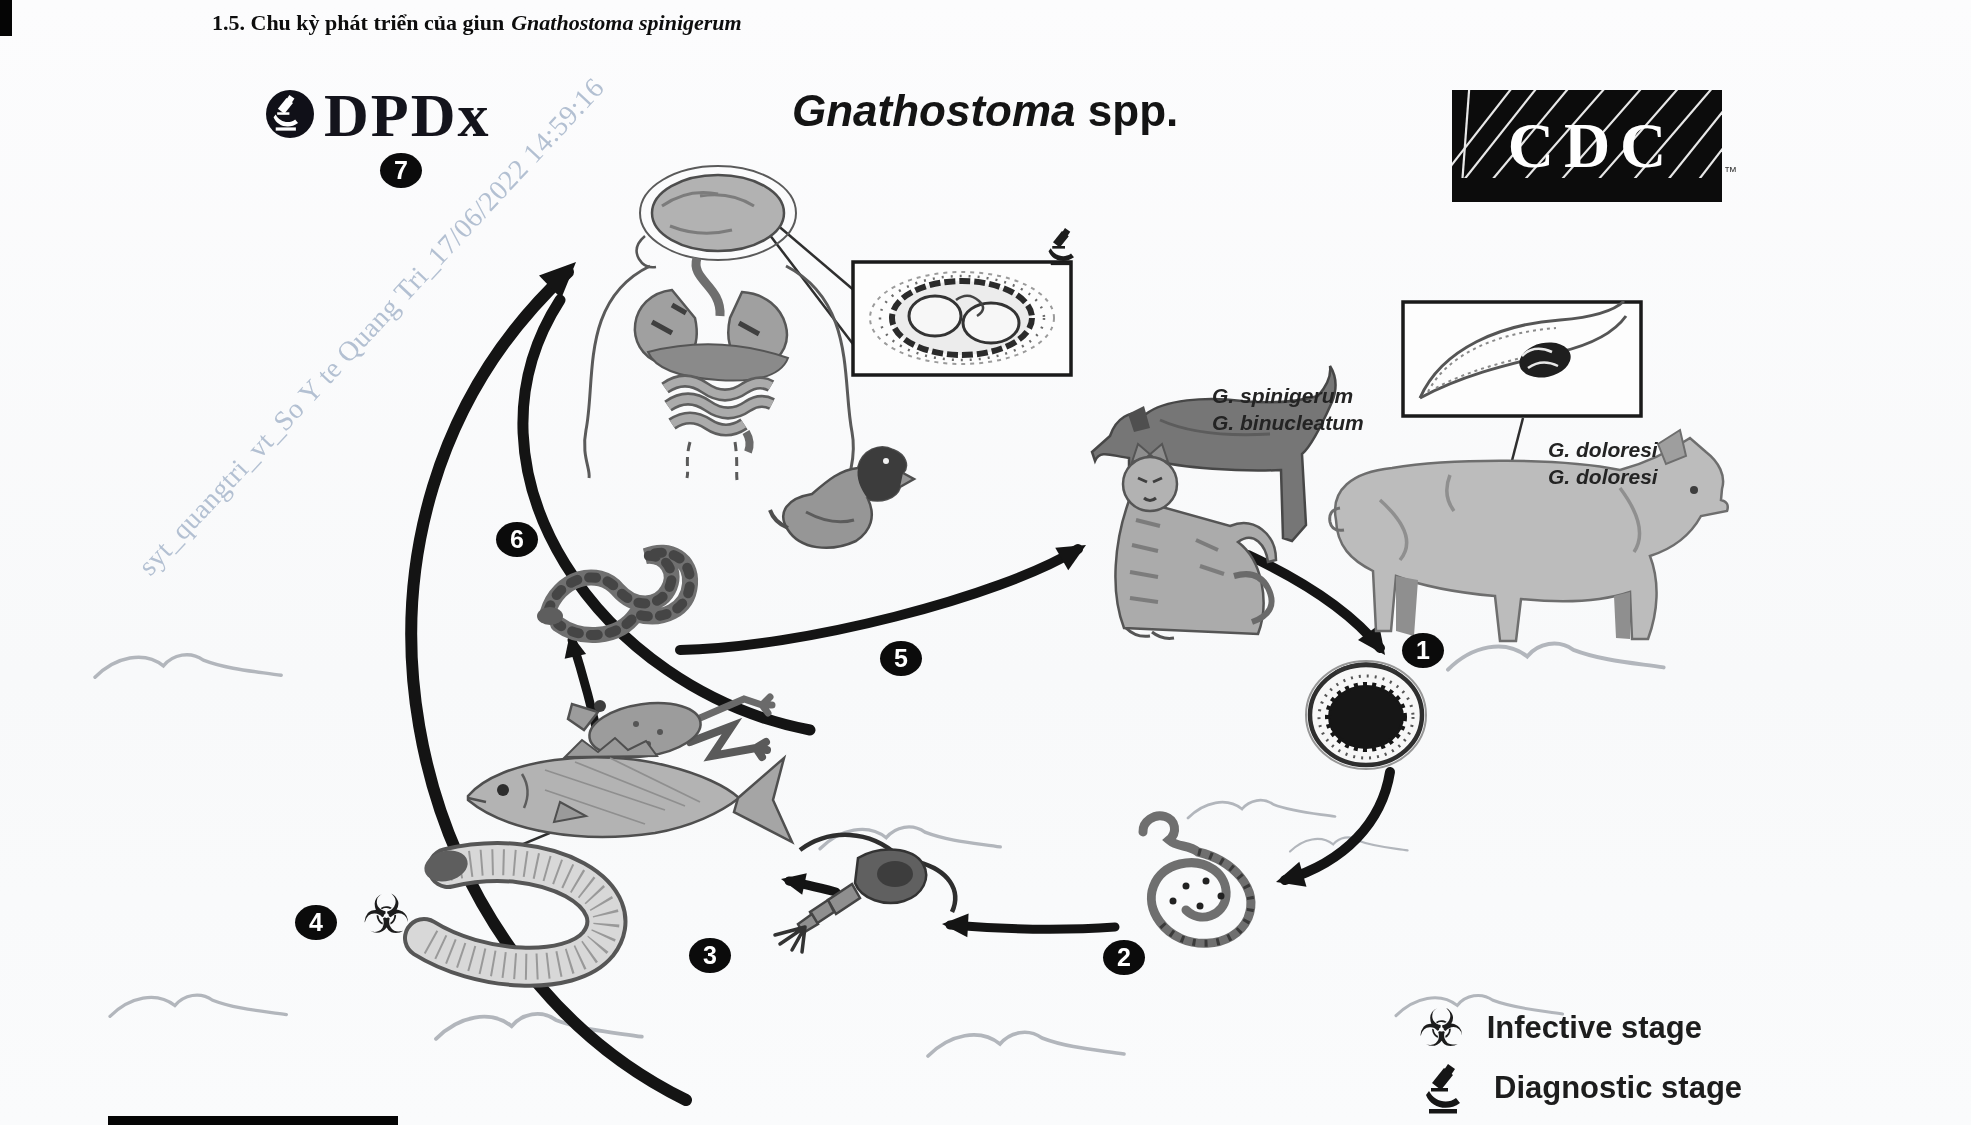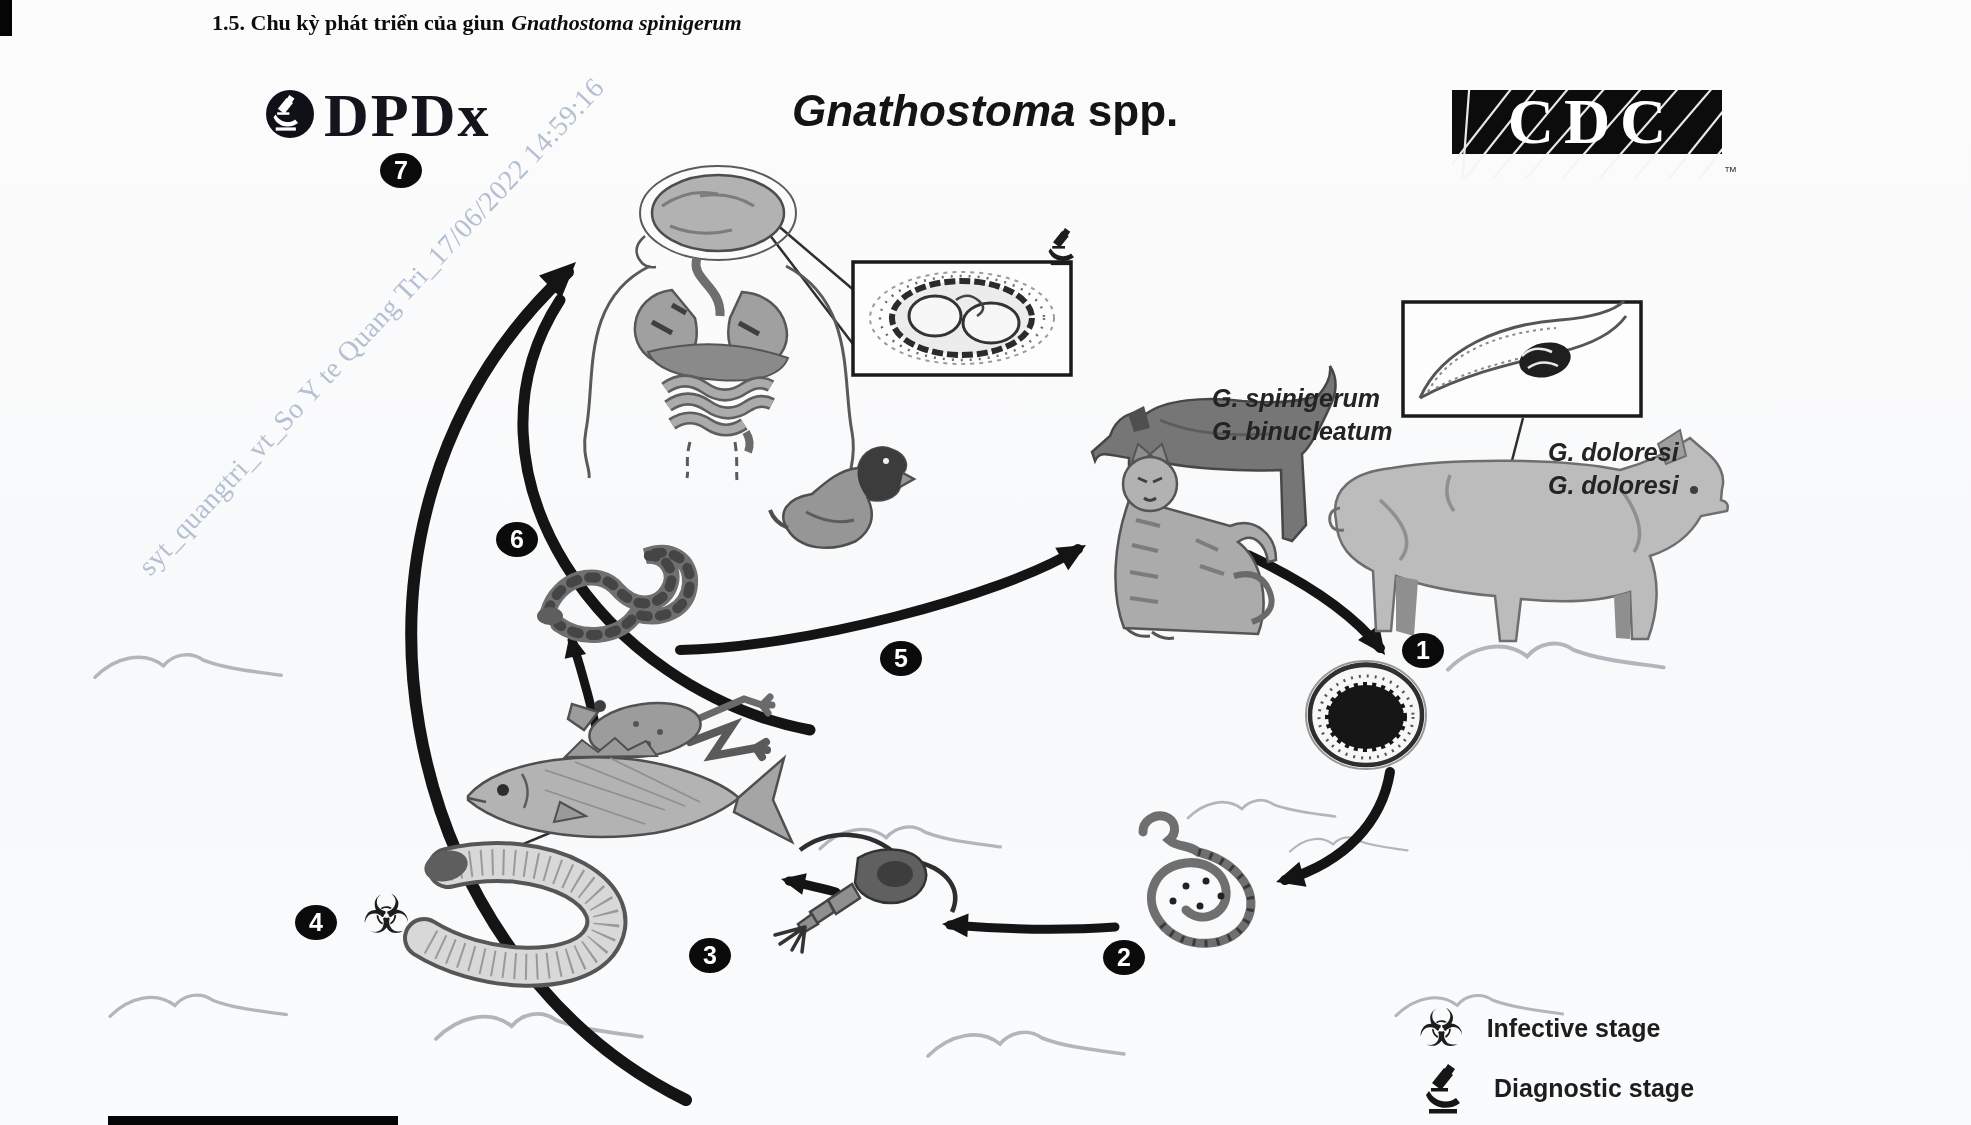--- a/index.html
+++ b/index.html
@@ -24,41 +24,41 @@
   .dpdx{left:262px; top:84px; display:flex; align-items:flex-start; gap:10px;}
   .dpdx-text{
     font-family:"Liberation Serif",serif; font-weight:600; font-size:62px;
     line-height:1; color:#14141c; letter-spacing:2px;
   }
   .heading{
     left:792px; top:86px; font-size:44px; font-weight:bold; color:#141414; white-space:nowrap;
   }
   .heading .genus{font-style:italic;}
   .cdc{
-    position:absolute; z-index:3; left:1452px; top:90px; width:270px; height:64px;
+    position:absolute; z-index:3; left:1452px; top:90px; width:270px; height:112px;
     background:#0c0c0c;
   }
   .cdc-text{
     position:absolute; left:0; top:0; width:100%; height:100%;
     display:flex; align-items:center; justify-content:center;
     font-family:"Liberation Serif",serif; font-weight:bold; font-size:64px;
     color:#ffffff; letter-spacing:10px; text-indent:10px;
   }
   .cdc-tm{left:1724px; top:164px; font-size:13px; color:#3d3d3d;}
   .badge{
     position:absolute; z-index:4; width:42px; height:35px; border-radius:50%;
     background:#0b0b0b; color:#fff; display:flex; align-items:center; justify-content:center;
     font-size:25px; font-weight:bold;
   }
   .host-label{
-    font-size:25px; font-weight:bold; font-style:italic; color:#232323; line-height:1.3;
+    font-size:21px; font-weight:bold; font-style:italic; color:#232323; line-height:1.3;
     white-space:nowrap;
   }
   .legend-row{position:absolute; z-index:4; display:flex; align-items:center; gap:22px;}
-  .legend-text{font-size:25px; font-weight:bold; color:#1d1d1d; white-space:nowrap;}
+  .legend-text{font-size:31px; font-weight:bold; color:#1d1d1d; white-space:nowrap;}
   .bio{
     font-family:"DejaVu Sans",sans-serif; color:#1c1c1c; line-height:1;
   }
   .bio.legend-size{font-size:52px;}
   .bio.stage-size{position:absolute; z-index:4; left:362px; top:888px; font-size:54px;}
   .legend-mic{width:54px; height:56px;}
 </style>
 </head>
 <body>
 

